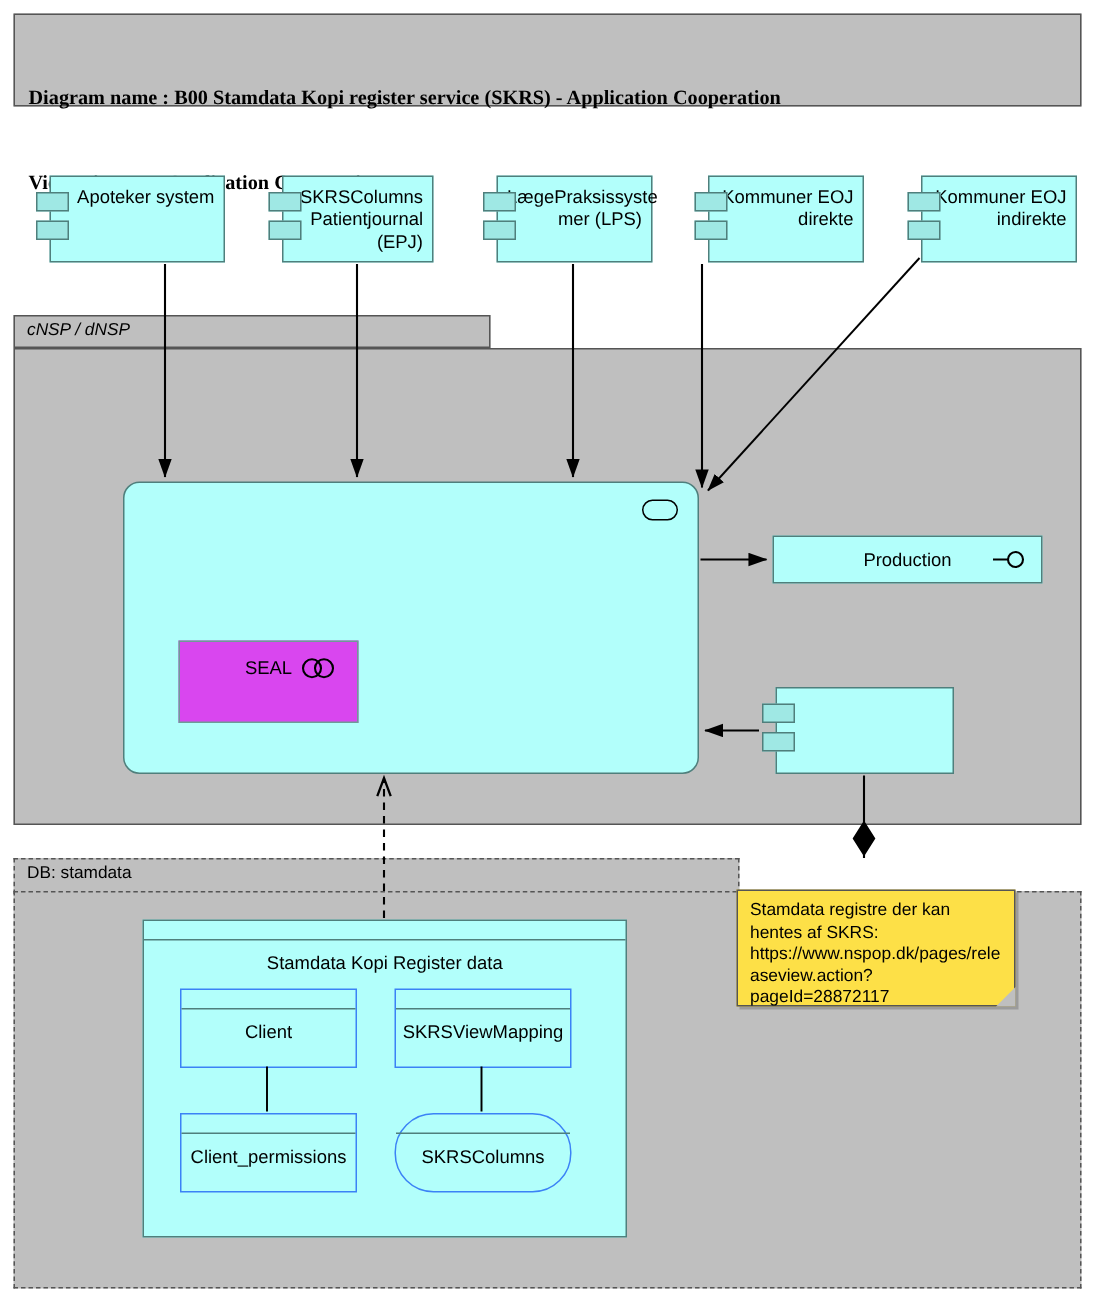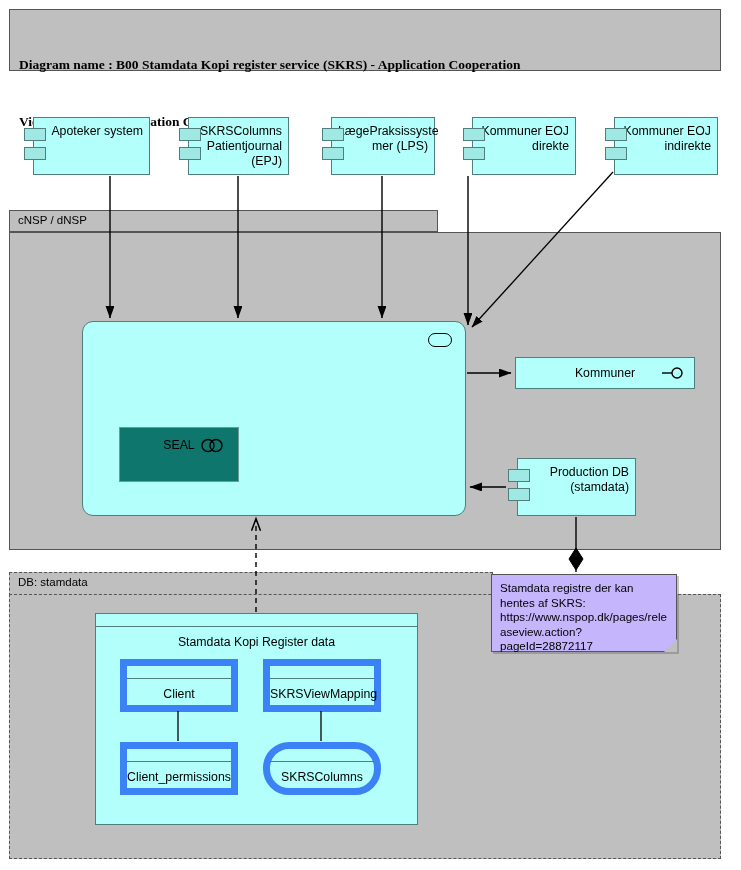--- a/index.html
+++ b/index.html
@@ -104,21 +104,21 @@
     right:13px; top:11px;
     width:22px;height:12px;
     border:1.6px solid #000;
     border-radius:7px;
     background:transparent;
   }
 
   
   .subbox{
     position:absolute;
-    background:#0f766e;
+    background:#d946ef;
     border:1px solid #6f9a97;
     box-sizing:border-box;
     font-size:12.3px;
     color:#000;
     text-align:center;
     padding-top:10px;
   }
   .collab-icon{
     position:absolute;
     right:13px; top:10px;
@@ -142,21 +142,21 @@
     position:absolute;
     right:10px; top:50%;
     transform:translateY(-50%);
     width:22px;height:12px;
   }
 
   
   .classbox{
     position:absolute;
     background:#b2fffb;
-    border:7px solid #3b82f6;
+    border:1px solid #3b82f6;
     box-sizing:border-box;
   }
   .classbox .strip{
     height:14px;
     border-bottom:1px solid #6f9a97;
     box-sizing:border-box;
   }
   .classbox .cname{
     text-align:center;
     font-size:12.3px;
@@ -179,29 +179,30 @@
   .databox .dname{
     text-align:center;
     font-size:12.3px;
     color:#000;
     padding-top:8px;
   }
 
   
   .note{
     position:absolute;
-    background:#c4b5fd;
+    background:#fde047;
     border:1px solid #555555;
     box-sizing:border-box;
     font-size:11.6px;
     line-height:14.6px;
     color:#000;
     padding:6px 8px 0 8px;
     word-break:break-word;
     box-shadow:2px 2px 0 rgba(90,90,90,.35);
+    margin-top:19px;
   }
   .note-fold{
     position:absolute;
     right:-1px; bottom:-1px;
     width:0;height:0;
     border-left:13px solid transparent;
     border-bottom:13px solid #bfbfbf;
   }
 
   
@@ -216,21 +217,21 @@
 <body>
 
 <div id="canvas">
 
   <div class="header-banner">
     <span class="header-line">Diagram name : B00 Stamdata Kopi register service (SKRS) - Application Cooperation</span>
     <span class="header-line">Viewpoint        : Application Cooperation</span>
   </div>
 
   <div class="package" style="left:9px; top:210px; width:712px; height:340px;">
-    <div class="pkg-tab" style="width:429px;height:22px;">
+    <div class="pkg-tab" style="width:318px;height:22px;font-style:italic;">
       <span>cNSP / dNSP</span>
     </div>
     <div class="pkg-body" style="top:22px; width:712px; height:318px;"></div>
   </div>
 
   <div class="package dashed" style="left:9px; top:572px; width:712px; height:287px;">
     <div class="pkg-tab" style="width:484px;height:24px;">
       <span>DB: stamdata</span>
     </div>
     <div class="pkg-body" style="top:22px; width:712px; height:265px;"></div>
@@ -278,32 +279,30 @@
     <div class="subbox" style="left:36px; top:105px; width:120px; height:55px;">
       <span>SEAL</span>
       <svg class="collab-icon" viewBox="0 0 26 15">
         <circle cx="9" cy="7.5" r="6" fill="none" stroke="#000" stroke-width="1.4"></circle>
         <circle cx="17" cy="7.5" r="6" fill="none" stroke="#000" stroke-width="1.4"></circle>
       </svg>
     </div>
   </div>
 
   <div class="iface-box" style="left:515px; top:357px; width:180px; height:32px;">
-    <span>Kommuner</span>
+    <span>Production</span>
     <svg class="lollipop" viewBox="0 0 22 12">
       <line x1="0" y1="6" x2="10" y2="6" stroke="#000" stroke-width="1.4"></line>
       <circle cx="15" cy="6" r="5" fill="none" stroke="#000" stroke-width="1.4"></circle>
     </svg>
   </div>
 
   <div class="component" style="left:517px; top:458px; width:119px; height:58px; white-space:pre-line;">
     <span class="comp-tab t1"></span>
     <span class="comp-tab t2"></span>
-    <span class="label">Production DB
-(stamdata)</span>
   </div>
 
   <div class="databox" style="left:95px; top:613px; width:323px; height:212px;">
     <div class="strip"></div>
     <div class="dname">Stamdata Kopi Register data</div>
 
     <div class="classbox" style="left:24px; top:45px; width:118px; height:53px;">
       <div class="strip"></div>
       <div class="cname">Client</div>
     </div>

